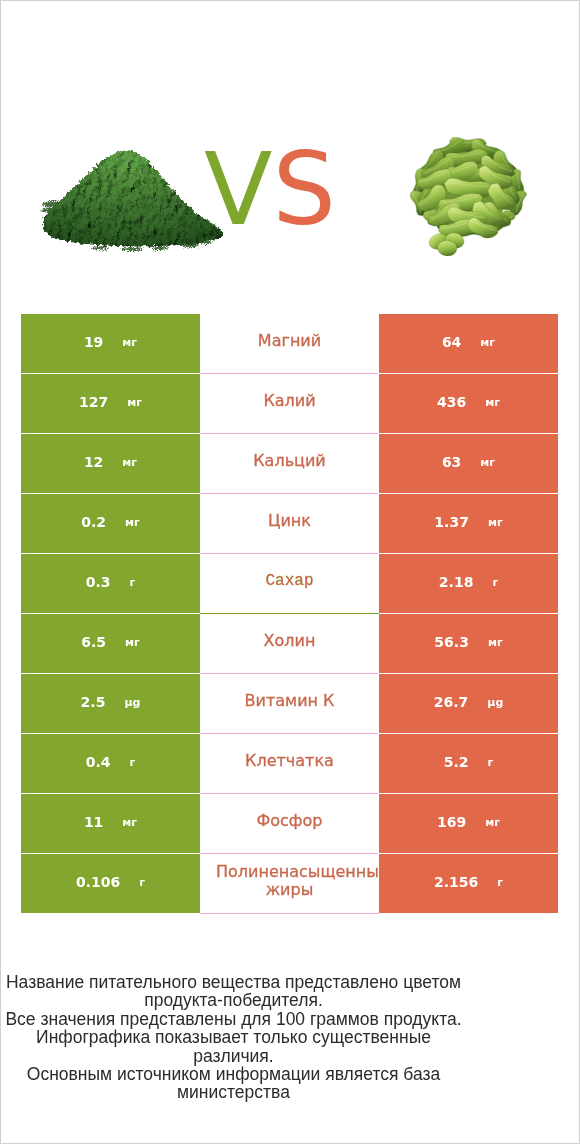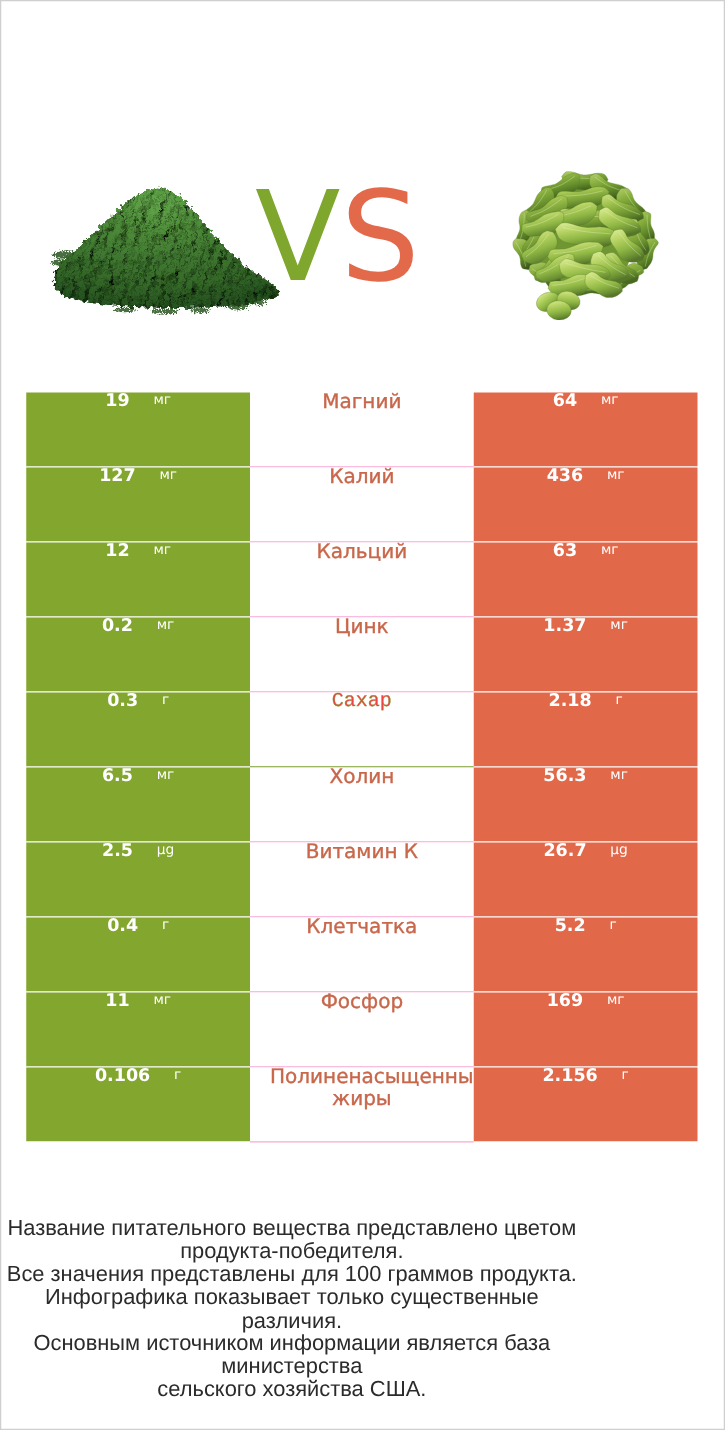--- a/index.html
+++ b/index.html
@@ -11,27 +11,27 @@
   .title.left{left:0;width:253px;}
   .title.right{left:290px;width:327px;}
   .hero{position:absolute;top:0;left:0;width:580px;height:300px;}
   .img-left{position:absolute;left:40px;top:146px;}
   .img-right{position:absolute;left:410px;top:137px;}
   .vs{position:absolute;left:0;width:540px;top:140px;text-align:center;font-size:100px;font-weight:400;font-family:"DejaVu Sans",sans-serif;line-height:100px;}
   .vs .v{color:#7fa72e;}
   .vs .s{color:#e3694b;}
   .tbl{position:absolute;left:21px;top:313.8px;width:537px;}
   .row{position:relative;height:60px;}
-  .cell{position:absolute;top:0;height:59px;display:flex;justify-content:center;box-sizing:border-box;}
+  .cell{position:absolute;top:0;height:59px;display:flex;align-items:center;justify-content:center;box-sizing:border-box;}
   .cell.l{left:0;width:179px;background:#82a62e;color:#fff;}
   .cell.m{left:179px;width:179px;background:#fff;border-bottom:1px solid #f9a8d4;height:60px;padding:0 16px;overflow:hidden;}
   .cell.m.win-left{border-bottom-color:#7ba02e;}
   .cell.r{left:358px;width:179px;background:#e2684a;color:#fff;}
   .val{font-family:"DejaVu Sans",sans-serif;font-size:14px;font-weight:bold;position:relative;top:-1px;}
-  .unit{font-family:"DejaVu Sans",sans-serif;font-size:11px;font-weight:normal;margin-left:19px;position:relative;top:-1px;}
+  .unit{font-family:"DejaVu Sans",sans-serif;font-size:11px;font-weight:bold;margin-left:19px;position:relative;top:-1px;}
   .lbl{font-family:"DejaVu Sans",sans-serif;font-size:16px;font-weight:400;color:#c8674b;text-align:center;line-height:18px;-webkit-text-stroke:0.3px #c8674b;width:147px;flex:0 0 147px;position:relative;top:-2px;}
   .lbl.win-left{color:#ef4444;font-family:Liberation Mono, monospace;-webkit-text-stroke-color:#7ba02e;}
   .footer{position:absolute;left:0;top:973px;width:467px;text-align:center;font-size:17.5px;color:#2b2b2b;line-height:18.4px;font-family:"Liberation Sans",sans-serif;}
 </style>
 </head>
 <body>
 
 <div class="page">
   <div class="page-frame"></div>
   <div class="hero">
@@ -306,15 +306,14 @@
           <span class="unit">г</span>
         </div>
       </div>
     </div>
   <div class="footer" id="footer">
       <div>Название питательного вещества представлено цветом</div>
       <div>продукта-победителя.</div>
       <div>Все значения представлены для 100 граммов продукта.</div>
       <div>Инфографика показывает только существенные различия.</div>
       <div>Основным источником информации является база министерства</div>
-      <div>сельского хозяйства США.</div>
     </div>
 </div>
 
 </body></html>

